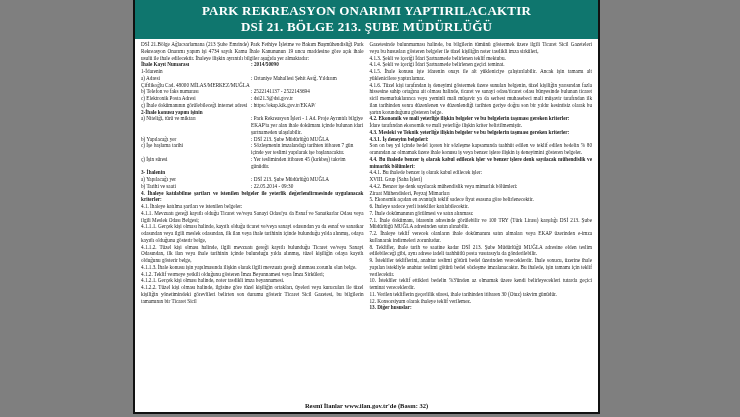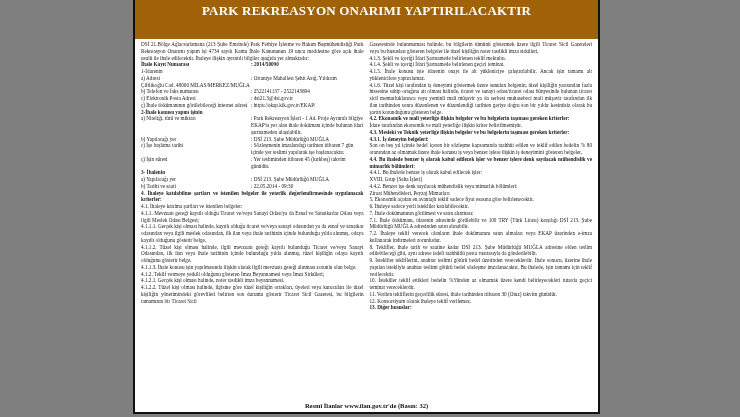--- a/index.html
+++ b/index.html
@@ -1,36 +1,37 @@
 <!DOCTYPE html>
 <html><head>
 <meta charset="utf-8">
 <style>
   html, body { margin:0; padding:0; }
   body { width:740px; height:417px; background:#7f7f7f; position:relative; overflow:hidden;
          font-family:"Liberation Serif","DejaVu Serif",serif; }
   .notice { position:absolute; left:133px; top:0; width:467px; height:414px; background:#fff;
             border:2px solid #111; border-top:none; box-sizing:border-box; overflow:hidden; }
-  .banner { background:#a16207; color:#fff; height:39px; text-align:center; padding-top:3px; box-sizing:border-box; }
+  .banner { background:#0f766e; color:#fff; height:39px; text-align:center; padding-top:3px; box-sizing:border-box; }
   .banner div { font-weight:bold; font-size:13px; line-height:16px; letter-spacing:0.2px; }
   .cols { display:flex; padding:2px 6px 0 6px; gap:6px; }
   .col { width:224px; font-size:5.2px; line-height:6.75px; color:#1a1a1a; }
   .col p { margin:0; text-align:justify; }
   .b { font-weight:bold; }
   .row { display:flex; }
   .row .k { width:110px; flex:none; }
   .row .v { flex:1; }
   .footer { position:absolute; left:0; right:0; bottom:3px; text-align:center; font-weight:bold; font-size:6.5px; color:#111; }
 </style>
 </head>
 <body>
 
 <div class="notice">
   <div class="banner">
     <div>PARK REKREASYON ONARIMI YAPTIRILACAKTIR</div>
+    <div>DSİ 21. BÖLGE 213. ŞUBE MÜDÜRLÜĞÜ</div>
   </div>
 
   <div class="cols">
     <div class="col">
       <p>DSİ 21.Bölge Ağlacsarlamana (213 Şube Emrinde) Park Fethiye İşletme ve Bakım Başmühendisliği Park Rekreasyon Onarımı yapım işi 4734 sayılı Kamu İhale Kanununun 19 uncu maddesine göre açık ihale usulü ile ihale edilecektir. İhaleye ilişkin ayrıntılı bilgiler aşağıda yer almaktadır:</p>
       <div class="row b">
           <span class="k">İhale Kayıt Numarası</span>
           <span class="v">: 2014/50090</span>
         </div>
       <p>1-İdarenin</p>

